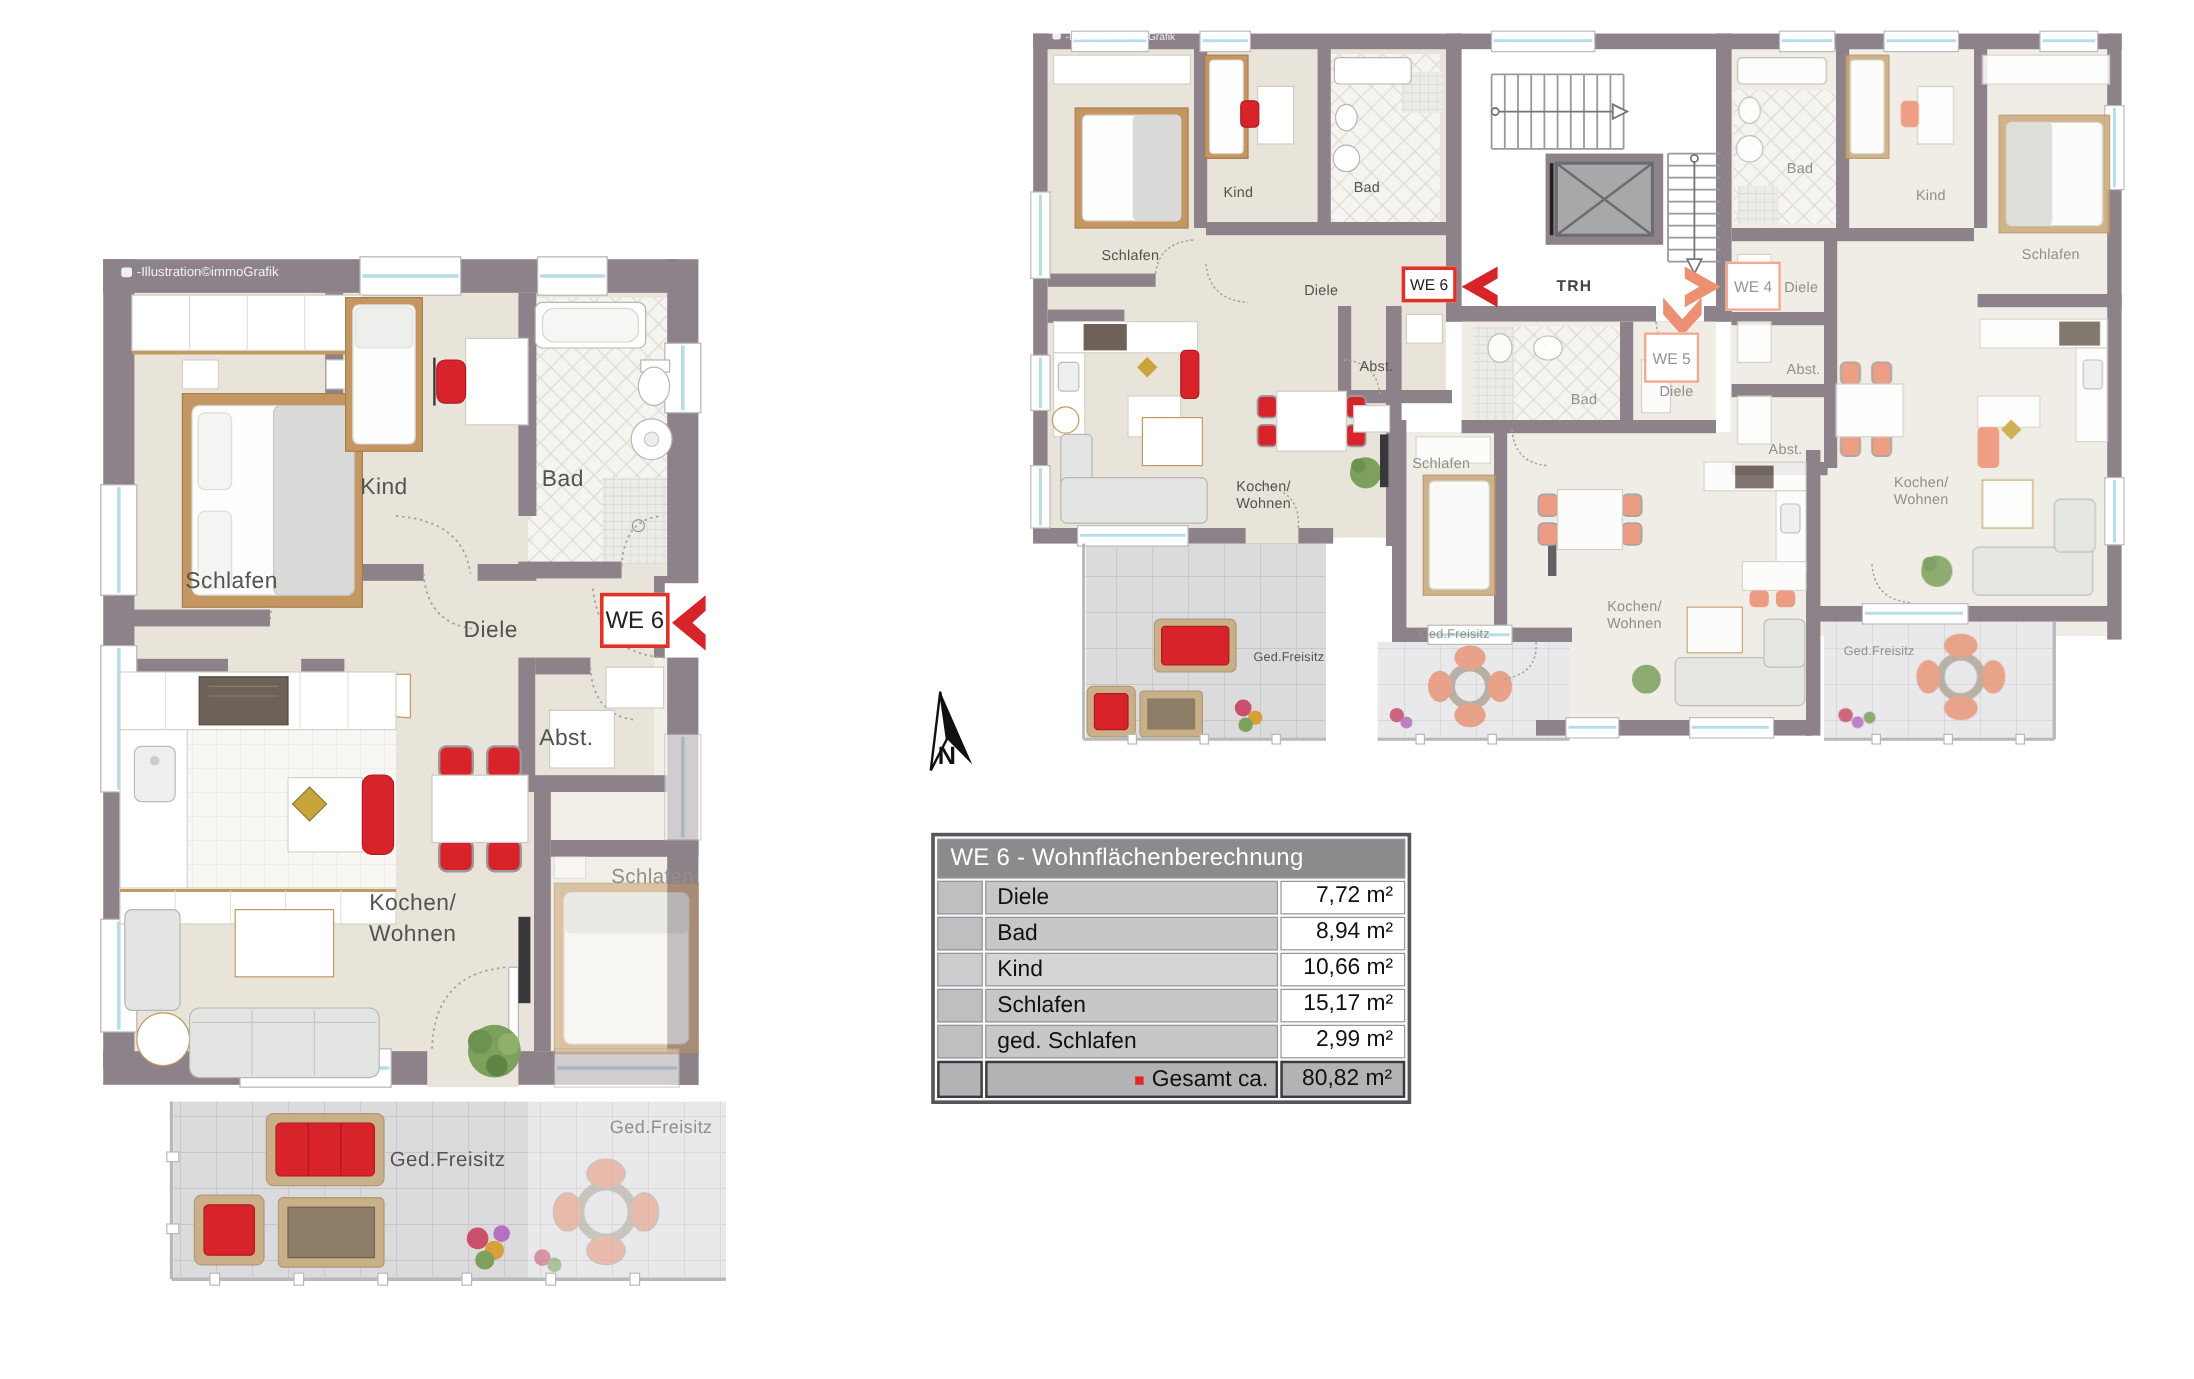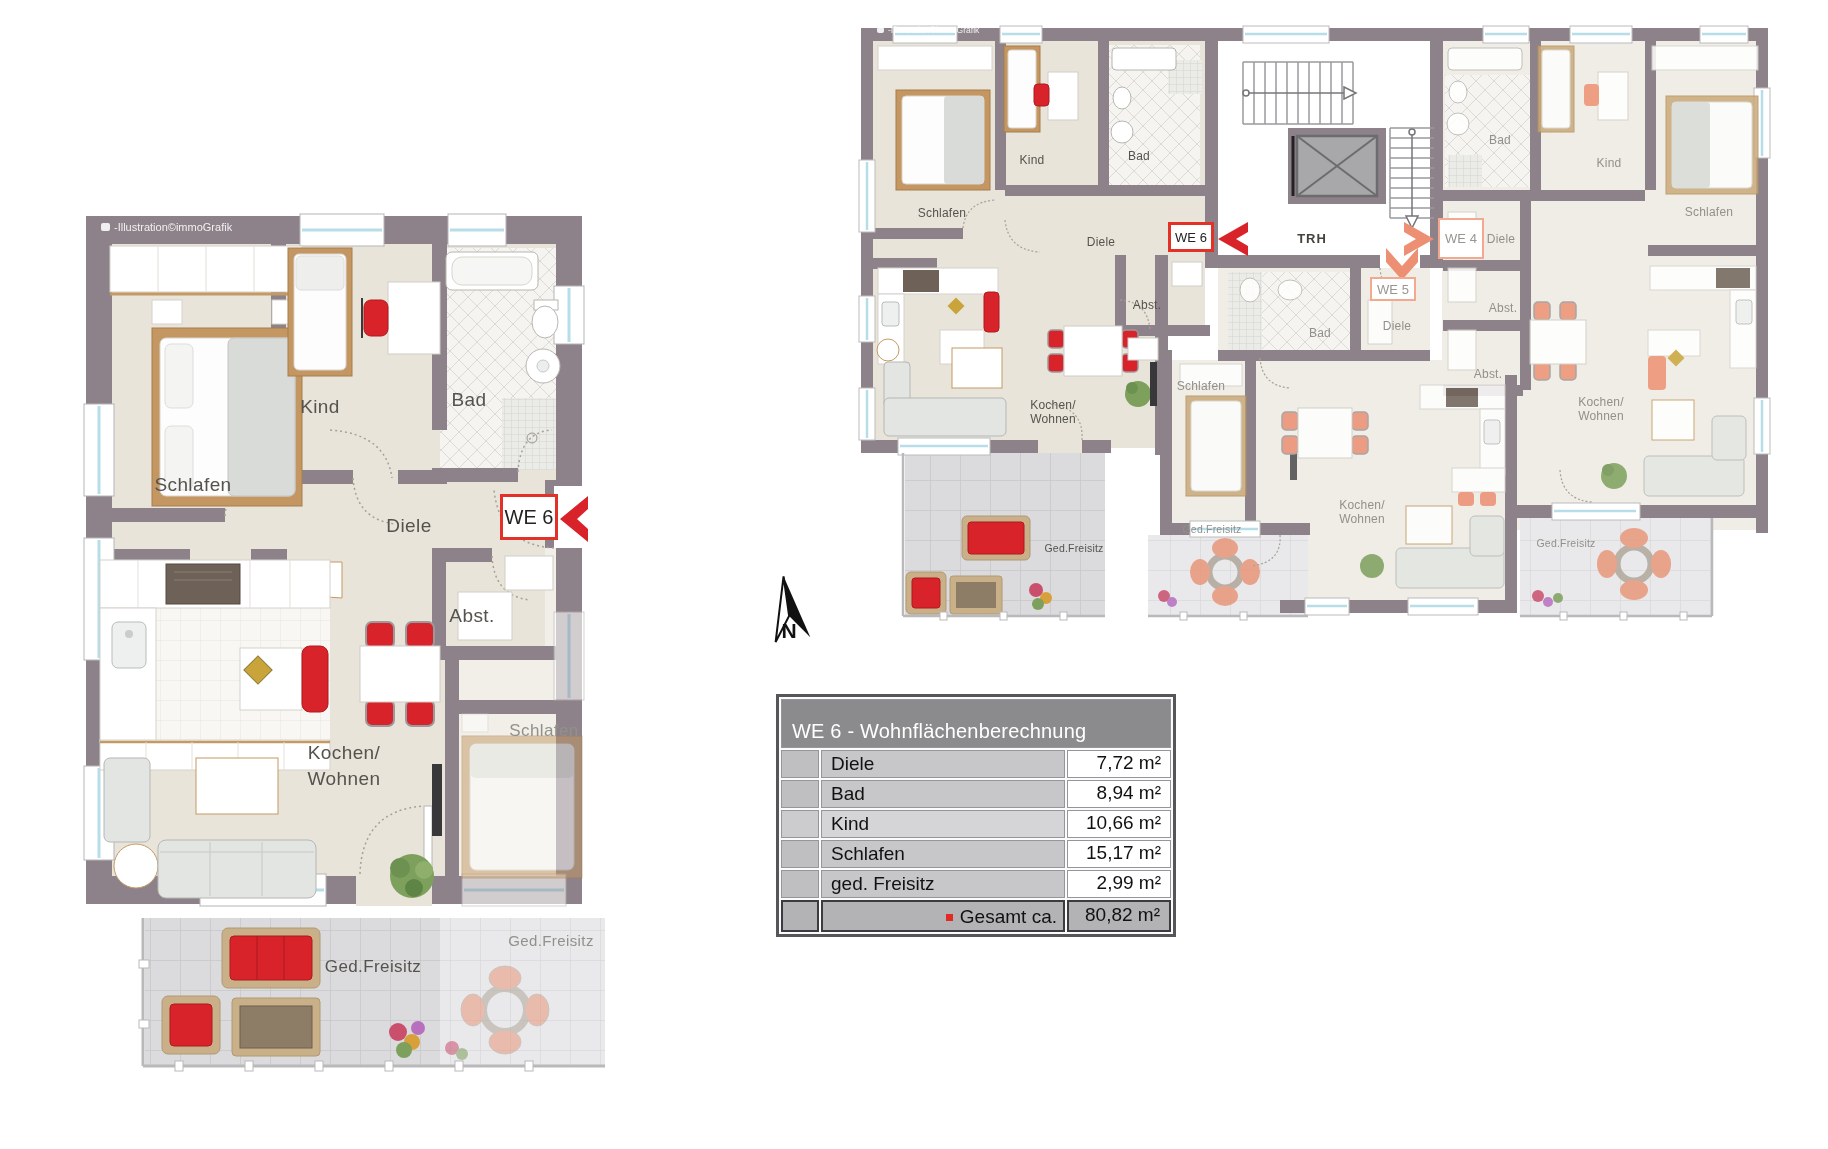--- a/index.html
+++ b/index.html
@@ -43,21 +43,21 @@
   .wm-o .wm-i{width:7px;height:6px;}
 
   
   .north-n{position:absolute;font-size:21px;font-weight:600;color:#111;transform:translate(-50%,-50%);}
 
   
   .atable{position:absolute;left:776px;top:694px;border-collapse:separate;border-spacing:2px;
           background:#fbfbfb;border:3px solid #55555a;}
   .atable td,.atable th{border:1px solid #96969a;font-weight:normal;box-sizing:border-box;}
   .atable .title{background:#8b8b8d;color:#fff;font-size:20px;text-align:left;
-                 padding:20px 6px 4px 10px;height:32px;letter-spacing:.2px;}
+                 padding:4px 6px 4px 10px;height:32px;letter-spacing:.2px;}
   .atable .c0{width:38px;background:#bfbfc1;}
   .atable tr.alt .c0{background:#cccccf;}
   .atable .c1{width:244px;background:#c7c7c9;font-size:19px;color:#111;padding:2px 6px 2px 9px;height:26px;}
   .atable tr.alt .c1{background:#d5d5d7;}
   .atable .c2{width:104px;background:#ffffff;font-size:19px;color:#111;text-align:right;
               padding:0 9px 2px 4px;}
   .atable tr.total td{background:#b3b3b5;border:2px solid #3c3c40;height:30px;}
   .atable tr.total .c1{text-align:right;background:#b3b3b5;}
   .atable tr.total .c2{background:#b3b3b5;}
   .atable .tl{display:inline-flex;align-items:center;gap:7px;}
@@ -735,21 +735,21 @@
   <div class="lbl sm faded" style="left:1601px;top:416px;">Wohnen</div>
   <div class="lbl xs faded" style="left:1566px;top:543px;">Ged.Freisitz</div>
   <div class="tag tag-salmon tag-sm" style="left:1438px;top:218px;width:46px;height:41px;text-align:center;">WE 4</div>
 
   <div class="lbl sm faded" style="left:1320px;top:333px;">Bad</div>
   <div class="lbl sm faded" style="left:1397px;top:326px;">Diele</div>
   <div class="lbl sm faded" style="left:1201px;top:386px;">Schlafen</div>
   <div class="lbl sm faded" style="left:1362px;top:505px;">Kochen/</div>
   <div class="lbl sm faded" style="left:1362px;top:519px;">Wohnen</div>
   <div class="lbl xs faded" style="left:1212px;top:529px;">Ged.Freisitz</div>
-  <div class="tag tag-salmon tag-sm" style="left:1370px;top:277px;width:46px;height:24px;">WE 5</div>
+  <div class="tag tag-salmon tag-sm" style="left:1370px;top:277px;width:46px;height:42px;">WE 5</div>
 
   <div class="north-n" style="left:789px;top:631px;">N</div>
 
   <table class="atable">
     <tbody>
           <tr>
             <td class="title" colspan="3">WE 6 - Wohnflächenberechnung</td>
           </tr>
     <tr>
             <td class="c0"></td>
@@ -766,21 +766,21 @@
             <td class="c1">Kind</td>
             <td class="c2">10,66 m²</td>
           </tr>
     <tr>
             <td class="c0"></td>
             <td class="c1">Schlafen</td>
             <td class="c2">15,17 m²</td>
           </tr>
     <tr>
             <td class="c0"></td>
-            <td class="c1">ged. Freisitz</td>
+            <td class="c1">ged. Schlafen</td>
             <td class="c2">2,99 m²</td>
           </tr>
     <tr class="total">
       <td class="c0"></td>
       <td class="c1">
         <span class="tl">
                 <span class="sq"></span>
                 <span>Gesamt ca.</span>
               </span>
       </td>

